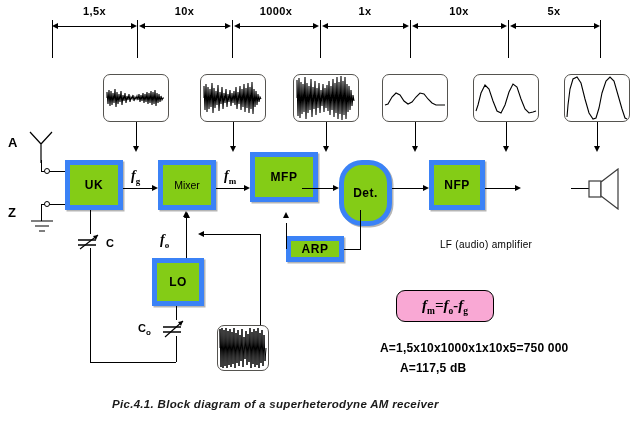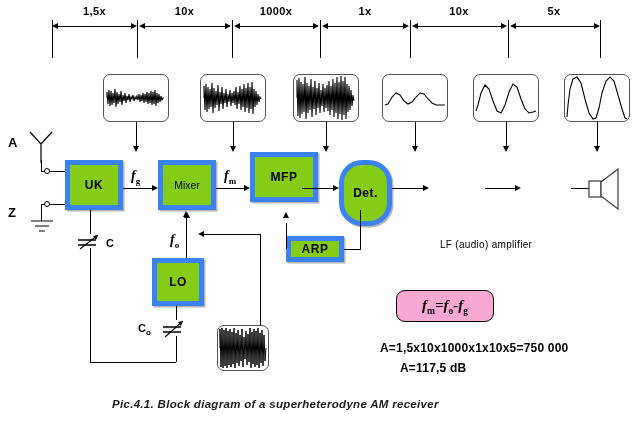--- a/index.html
+++ b/index.html
@@ -292,34 +292,35 @@
   <div class="abs block" style="left:250px;top:152px;width:68px;height:50px;">MFP</div>
 
   <div class="abs wire-h" style="left:302px;top:188px;width:32px;"></div>
   <div class="abs ar-r" style="left:333px;top:184.5px;"></div>
 
   <div class="abs block" style="left:339px;top:160px;width:53px;height:66px;border-radius:23px;">Det.</div>
 
   <div class="abs wire-h" style="left:392px;top:188px;width:32px;"></div>
   <div class="abs ar-r" style="left:423px;top:184.5px;"></div>
 
+  <div class="abs block" style="left:429px;top:160px;width:56px;height:50px;">NFP</div>
 
   <div class="abs wire-h" style="left:485px;top:188px;width:31px;"></div>
   <div class="abs ar-r" style="left:515px;top:184.5px;"></div>
 
 
   <div class="abs wire-h" style="left:571px;top:188px;width:19px;"></div>
   <div class="abs" style="left:588px;top:168px;width:42px;height:42px;">
     <svg width="42" height="42" viewBox="0 0 42 42">
       <rect x="1" y="13" width="12" height="16" fill="#fff" stroke="#3a3a3a" stroke-width="1.2"></rect>
       <path d="M13 14 L30 1 L30 41 L13 28 Z" fill="#fff" stroke="#3a3a3a" stroke-width="1.2"></path>
     </svg>
   </div>
 
-  <div class="abs sig" style="left:170px;top:232px;">
+  <div class="abs sig" style="left:160px;top:232px;">
     <span>f</span><sub>o</sub>
   </div>
 
   <div class="abs block" style="left:152px;top:258px;width:52px;height:48px;">LO</div>
 
   <div class="abs wire-v" style="left:186px;top:217px;height:41px;"></div>
   <div class="abs ar-u" style="left:182.5px;top:211px;"></div>
 
   <div class="abs wire-h" style="left:204px;top:234px;width:56px;"></div>
   <div class="abs ar-l" style="left:198px;top:230.5px;"></div>

